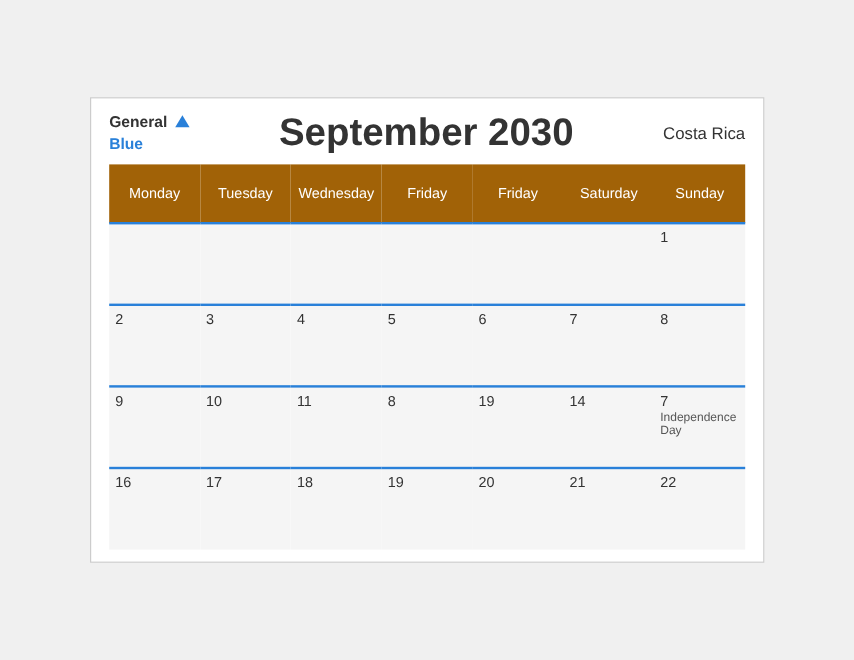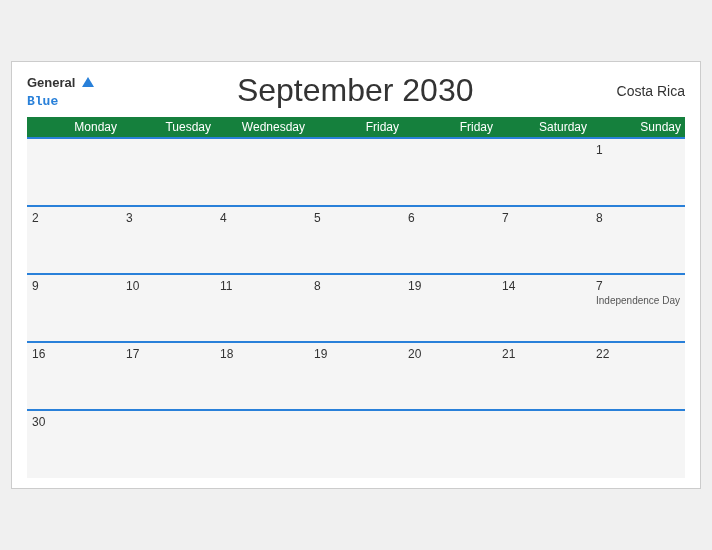--- a/index.html
+++ b/index.html
@@ -6,52 +6,52 @@
     body {
       width: 712px;
       height: 550px;
       background: #f0f0f0;
       font-family: Arial, sans-serif;
       display: flex;
       align-items: center;
       justify-content: center;
     }
     .calendar-wrapper {
-      width: 690px;
+      width: 562px;
       background: #fff;
       border: 1px solid #ccc;
       padding: 10px 15px 10px 15px;
     }
     .calendar-header {
       display: flex;
       align-items: center;
       justify-content: space-between;
       margin-bottom: 8px;
     }
     .calendar-title {
       font-size: 32px;
-      font-weight: normal;
+      font-weight: bold;
       color: #333;
       text-align: center;
     }
     .calendar-country {
       font-size: 14px;
       color: #333;
     }
     .calendar-grid {
       width: 100%;
       border-collapse: collapse;
     }
     .calendar-grid th {
-      background: #15803d;
+      background: #a16207;
       color: #fff;
       font-size: 12px;
       font-weight: normal;
-      padding: 3px 4px;
-      text-align: right;
+      padding: 17px 4px;
+      text-align: center;
       border: none;
     }
     .calendar-grid td {
       background: #f5f5f5;
       vertical-align: top;
       width: 14.28%;
       height: 68px;
       padding: 4px 5px;
       border-top: 2px solid #2980d9;
       border-left: none;
@@ -80,21 +80,20 @@
     }
     .logo-text-general {
       font-size: 13px;
       font-weight: bold;
       color: #333;
     }
     .logo-text-blue {
       font-size: 13px;
       font-weight: bold;
       color: #2980d9;
-      font-family: Liberation Mono, monospace;
     }
   </style>
 </head>
 <body>
 
 <div class="calendar-wrapper">
   <div class="calendar-header">
     <div class="logo-row">
       <div>
         <div>
@@ -197,26 +196,15 @@
           <td>
             <span class="day-number">20</span>
           </td>
           <td>
             <span class="day-number">21</span>
           </td>
           <td>
             <span class="day-number">22</span>
           </td>
         </tr>
-        <tr>
-          <td>
-            <span class="day-number">30</span>
-          </td>
-          <td class="empty"></td>
-          <td class="empty"></td>
-          <td class="empty"></td>
-          <td class="empty"></td>
-          <td class="empty"></td>
-          <td class="empty"></td>
-        </tr>
       </tbody>
   </table>
 </div>
 
 </body></html>

